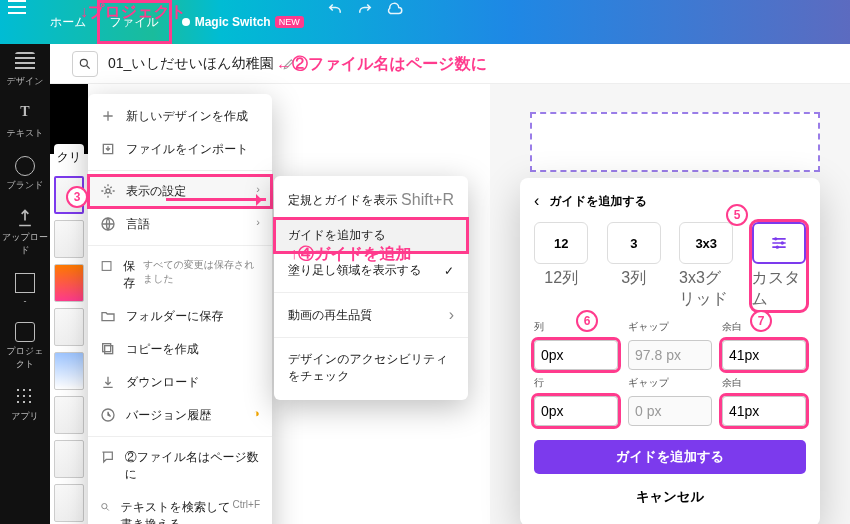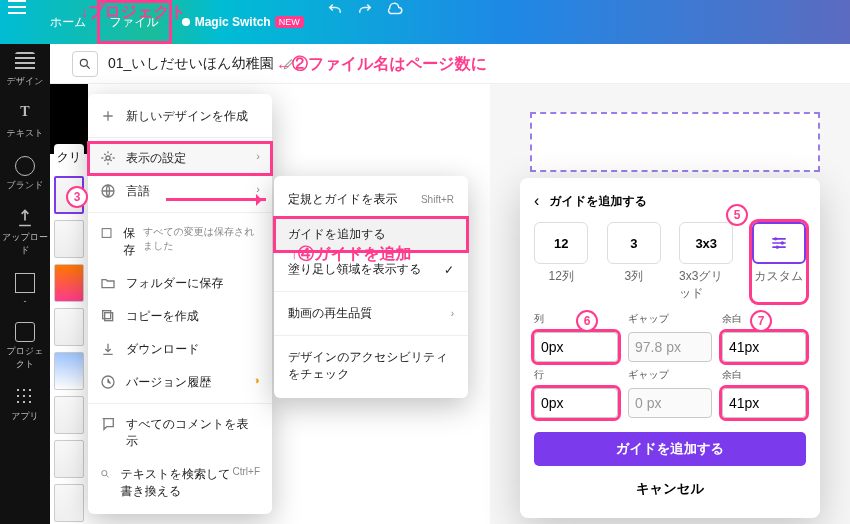--- a/index.html
+++ b/index.html
@@ -30,33 +30,33 @@
   .dropdown { position: absolute; left: 88px; top: 94px; width: 184px; background: #fff; border-radius: 6px; box-shadow: 0 8px 30px rgba(0,0,0,.25); font-size: 12px; padding: 6px 0; }
   .mitem { display: flex; padding: 8px 12px; cursor: pointer; color: #222; }
   .mitem .mi-ic { width: 16px; height: 16px; margin-right: 10px; opacity: .7; }
   .mitem .arrow { margin-left: auto; font-size: 11px; color: #888; }
   .mitem .hint { margin-left: auto; font-size: 10px; color: #888; }
   .msep { height: 1px; background: #eee; margin: 4px 0; }
   .mitem.hl { outline: 3px solid #ff3b8d; outline-offset: -2px; background: #f7f7f7; }
   .submenu { position: absolute; left: 274px; top: 176px; width: 194px; background: #fff; border-radius: 6px; box-shadow: 0 8px 30px rgba(0,0,0,.25); font-size: 12px; padding: 6px 0; }
   .sitem { padding: 9px 14px; cursor: pointer; color:#222; display:flex; align-items:center; }
   .sitem .chk { margin-left:auto; color:#222; }
-  .sitem .short { margin-left:auto; font-size:10px; color:#888;text-align:center; }
+  .sitem .short { margin-left:auto; font-size:16px; color:#888;text-align:center; }
   .sitem.hl { background: #f2f2f2; outline: 3px solid #ff3b8d; outline-offset: -2px; }
   .canvas-bg { position:absolute; right:0; top:84px; width:360px; height:440px; background:#f6f6f6; }
   .canvas-page { position:absolute; right:30px; top:112px; width:290px; height:60px; background:#fff; border:2px dashed #9a7de8; }
   .guide-panel { position: absolute; right: 30px; top: 178px; width: 300px; background: #fff; border-radius: 8px; box-shadow: 0 12px 40px rgba(0,0,0,.2); padding: 14px; font-size: 12px; }
   .gp-head { display:flex; align-items:center; margin-bottom: 12px; }
   .gp-back { font-size:16px; margin-right:10px; cursor:pointer; }
   .gp-title { font-weight:600; }
   .preset-row { display:flex; gap:18px; margin-bottom:4px; }
   .preset { flex:1; display:flex; flex-direction:column; align-items:center; cursor:pointer; }
   .preset-box { width:54px; height:42px; border:1px solid #ddd; border-radius:6px; display:flex; align-items:center; justify-content:center; font-size:13px; font-weight:600; background:#fff; }
   .preset-box.sel { border:2px solid #7c3aed; color:#7c3aed; }
-  .preset-lab { font-size:12px; color:#666; margin-top:4px; }
+  .preset-lab { font-size:16px; color:#666; margin-top:4px; }
   .preset-hl { outline: 3px solid #ff3b8d; border-radius:6px; }
   .fields { display:grid; grid-template-columns: 1fr 1fr 1fr; gap:6px 10px; margin-top:10px; }
   .flabel { font-size:10px; color:#555; }
   .finput { width:100%; height:30px; border:1px solid #c9c9c9; border-radius:4px; padding:0 6px; font-size:14px; background:#fff; }
   .finput.ro { color:#999; background:#fafafa; }
   .finput.hl { outline: 3px solid #ff3b8d; outline-offset: 0; }
   .btn-primary { margin-top:14px; width:100%; height:34px; background:#7c3aed; color:#fff; font-weight:600; border:none; border-radius:5px; cursor:pointer; }
   .btn-secondary { margin-top:8px; width:100%; height:30px; background:#fff; border:none; font-weight:600; cursor:pointer; }
   
   .anno { position:absolute; color:#ff3b8d; font-weight:700; font-size:16px; pointer-events:none; }
@@ -129,20 +129,26 @@
   </div>
 </div>
 
 <div class="dropdown">
   <div class="mitem">
       <svg class="mi-ic" viewBox="0 0 24 24">
         <path stroke="#444" stroke-width="2" fill="none" d="M12 5v14m-7-7h14"></path>
       </svg>
       <span>新しいデザインを作成</span>
     </div>
+  <div class="mitem">
+      <svg class="mi-ic" viewBox="0 0 24 24">
+        <path stroke="#444" stroke-width="2" fill="none" d="M5 5h14v14H5zM12 8v6m-3-3l3 3 3-3"></path>
+      </svg>
+      <span>ファイルをインポート</span>
+    </div>
   <div class="msep"></div>
   <div class="mitem hl">
       <svg class="mi-ic" viewBox="0 0 24 24">
         <circle cx="12" cy="12" r="3" fill="none" stroke="#444" stroke-width="2"></circle>
         <path stroke="#444" stroke-width="2" d="M12 2v3m0 14v3m10-10h-3M5 12H2m15.5-6.5l-2 2m-7 7l-2 2m0-11l2 2m7 7l2 2"></path>
       </svg>
       <span>表示の設定</span>
       <span class="arrow">›</span>
     </div>
   <div class="mitem">
@@ -186,21 +192,21 @@
         <path stroke="#444" stroke-width="2" d="M12 7v5l4 2"></path>
       </svg>
       <span>バージョン履歴</span>
       <span class="arrow" style="color:#f0a500">◑</span>
     </div>
   <div class="msep"></div>
   <div class="mitem">
       <svg class="mi-ic" viewBox="0 0 24 24">
         <path fill="none" stroke="#444" stroke-width="2" d="M4 4h16v12H10l-4 4V4z"></path>
       </svg>
-      <span>すべてのコメントを表示</span>
+      <span>②ファイル名はページ数に</span>
     </div>
   <div class="mitem">
       <svg class="mi-ic" viewBox="0 0 24 24">
         <circle cx="10" cy="10" r="6" fill="none" stroke="#444" stroke-width="2"></circle>
         <path stroke="#444" stroke-width="2" d="M15 15l5 5"></path>
       </svg>
       <span>テキストを検索して書き換える</span>
       <span class="hint">Ctrl+F</span>
     </div>
 

